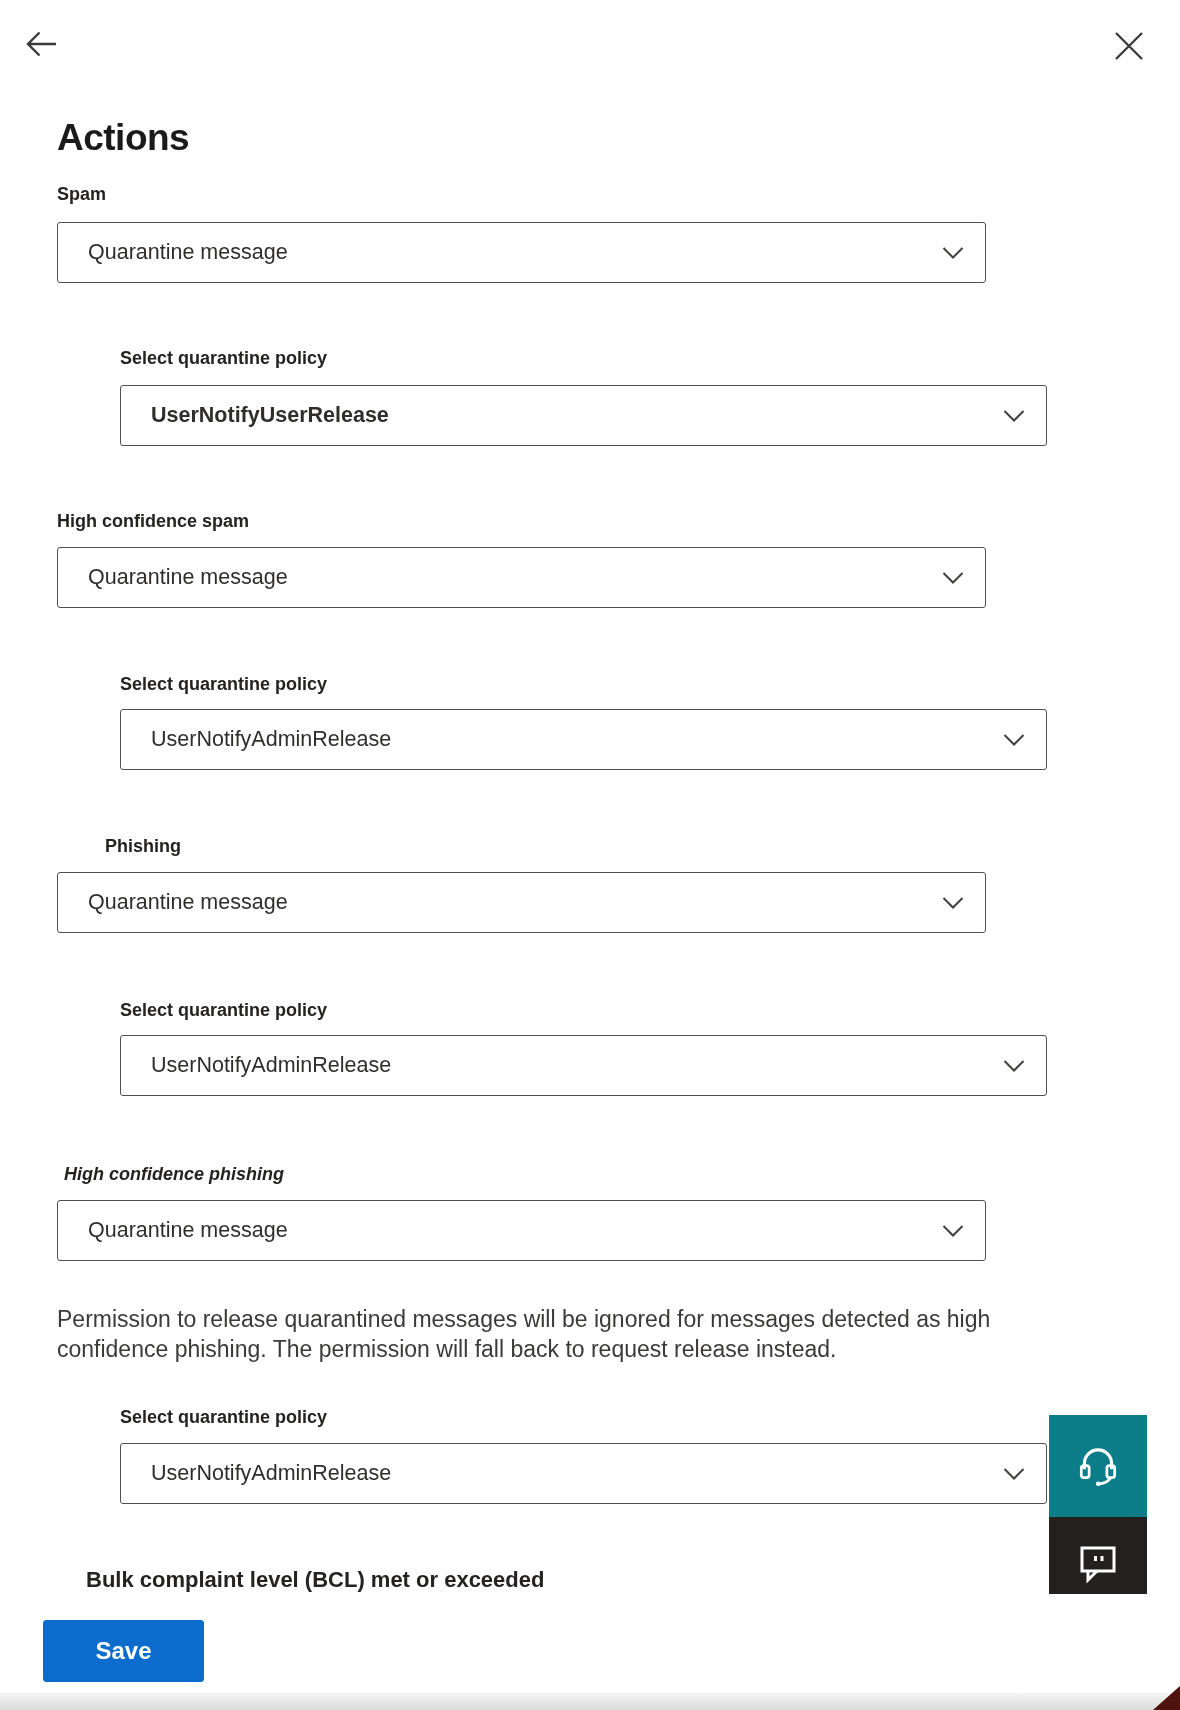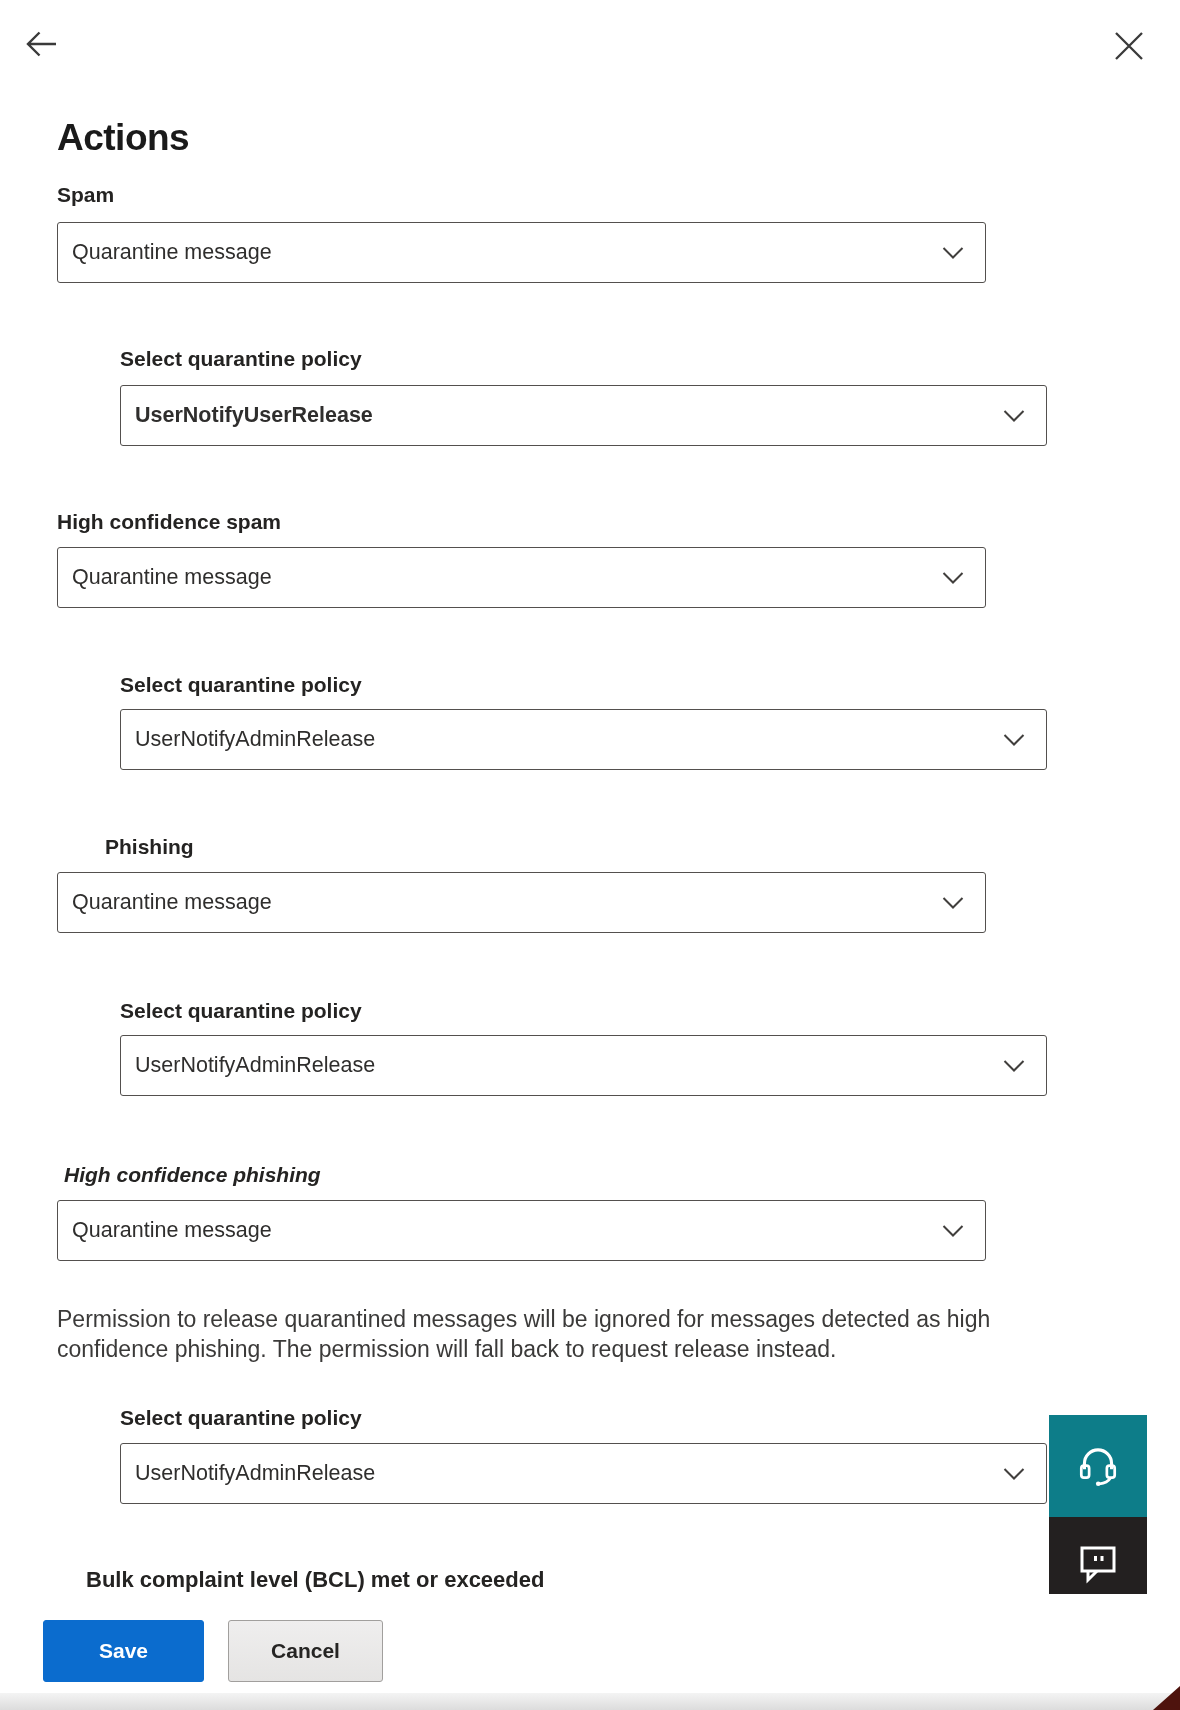--- a/index.html
+++ b/index.html
@@ -2,36 +2,36 @@
 <html style="--primary-button: #0b6cce; --help-widget: #0d7d89; --feedback-widget: #232020;"><head>
 <meta charset="utf-8">
 <style>
   html,body{margin:0;padding:0;}
   body{
     width:1180px;height:1710px;position:relative;background:#ffffff;
     font-family:"Liberation Sans",sans-serif;overflow:hidden;color:#242322;
   }
   .icon-btn{position:absolute;background:transparent;border:none;padding:0;cursor:pointer;line-height:0;}
   .page-title{position:absolute;left:57px;top:92px;font-size:37px;font-weight:700;color:#1a1a1a;letter-spacing:-0.5px;}
-  .field-label{position:absolute;font-size:21px;font-weight:600;color:#242322;line-height:27px;white-space:nowrap;}
+  .field-label{position:absolute;font-size:18px;font-weight:600;color:#242322;line-height:27px;white-space:nowrap;}
   .dd{
     position:absolute;height:61px;width:929px;box-sizing:border-box;background:#fff;
     border:1.6px solid #53504e;border-radius:3px;display:flex;align-items:center;
-    padding:0 56px 0 14px;font-size:21.5px;color:#2f2e2d;cursor:pointer;
+    padding:0 56px 0 30px;font-size:21.5px;color:#2f2e2d;cursor:pointer;
   }
   .dd .chev{position:absolute;right:21px;top:50%;transform:translateY(-50%);}
   .dd.inner{width:927px;}
   .note{
     position:absolute;left:57px;top:1304px;width:990px;font-size:23px;line-height:30px;
     color:#3b3a39;font-weight:400;
   }
   .footer{position:absolute;left:0;top:1594px;width:1180px;height:116px;background:#ffffff;z-index:5;}
   .btn{
     position:absolute;top:26px;height:62px;border-radius:3px;font-family:"Liberation Sans",sans-serif;
-    font-size:21px;font-weight:600;cursor:pointer;box-sizing:border-box;
+    font-size:24px;font-weight:600;cursor:pointer;box-sizing:border-box;
   }
   .btn-primary{left:43px;width:161px;background:var(--primary-button,#0b6cce);color:#ffffff;border:1px solid var(--primary-button,#0b6cce);}
   .btn-secondary{left:228px;width:155px;background:linear-gradient(#efeeee,#e5e4e3);color:#252423;border:1px solid #a19f9d;}
   .bottom-strip{position:absolute;left:0;bottom:0;width:1180px;height:17px;
     background:linear-gradient(#f4f4f4,#dcdcdc);z-index:6;}
   .corner-wedge{position:absolute;right:0;bottom:0;width:0;height:0;z-index:7;
     border-bottom:24px solid #4e130d;border-left:27px solid transparent;}
   .side-widget{position:absolute;left:1049px;width:98px;border:none;cursor:pointer;padding:0;
     display:flex;align-items:center;justify-content:center;z-index:4;}
   .help-widget{top:1415px;height:102px;background:var(--help-widget,#0d7d89);}
@@ -158,16 +158,15 @@
     <svg width="46" height="46" viewBox="0 0 46 46">
       <rect x="7" y="8" width="32" height="23" fill="none" stroke="#ffffff" stroke-width="3"></rect>
       <path d="M13 31 V40 L22 31" fill="none" stroke="#ffffff" stroke-width="3"></path>
       <path d="M20.5 16 v5 M27 16 v5" fill="none" stroke="#ffffff" stroke-width="3"></path>
     </svg>
   </span>
 </button>
 
 <div class="footer">
   <button class="btn btn-primary">Save</button>
-  <button class="btn btn-secondary">Cancel</button>
 </div>
 <div class="bottom-strip"></div>
 <div class="corner-wedge"></div>
 
 </body></html>

